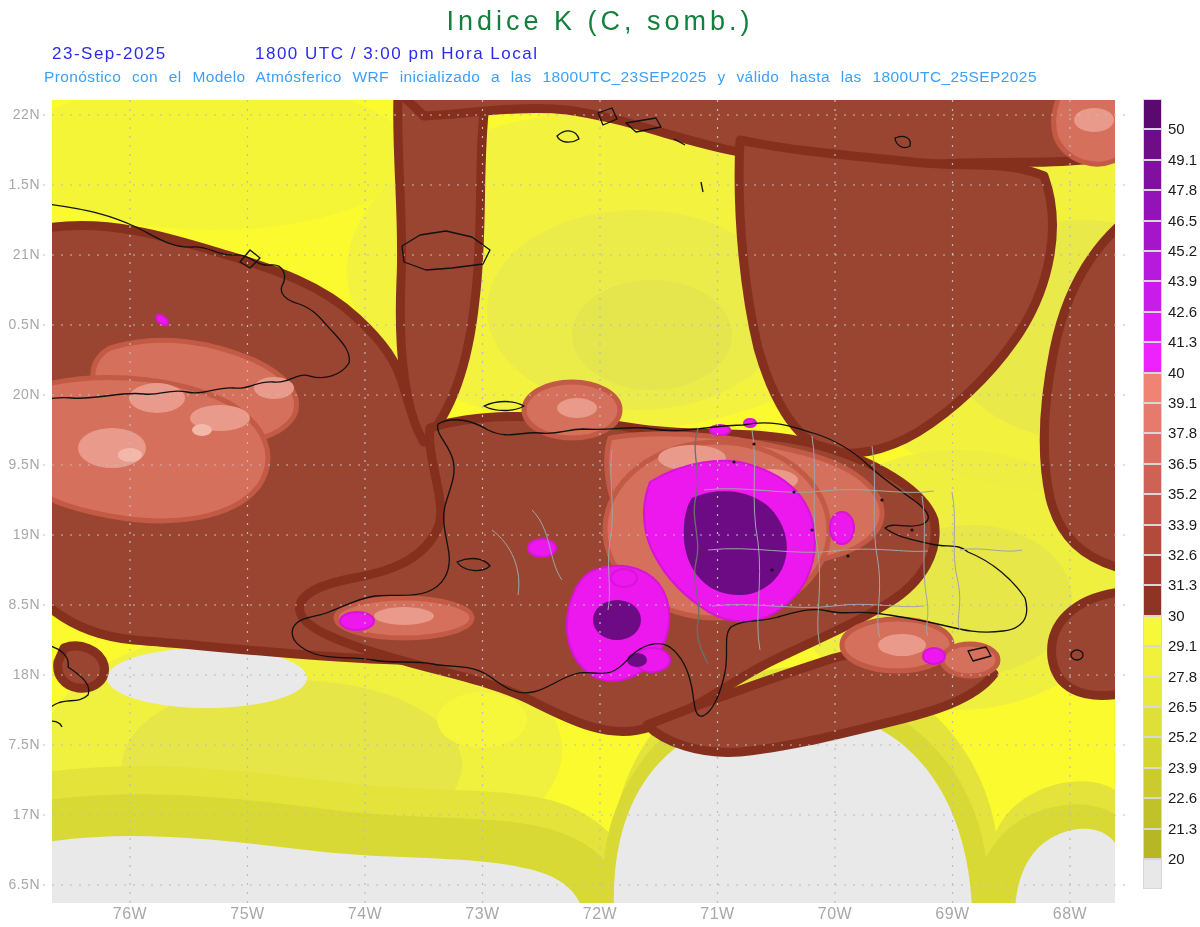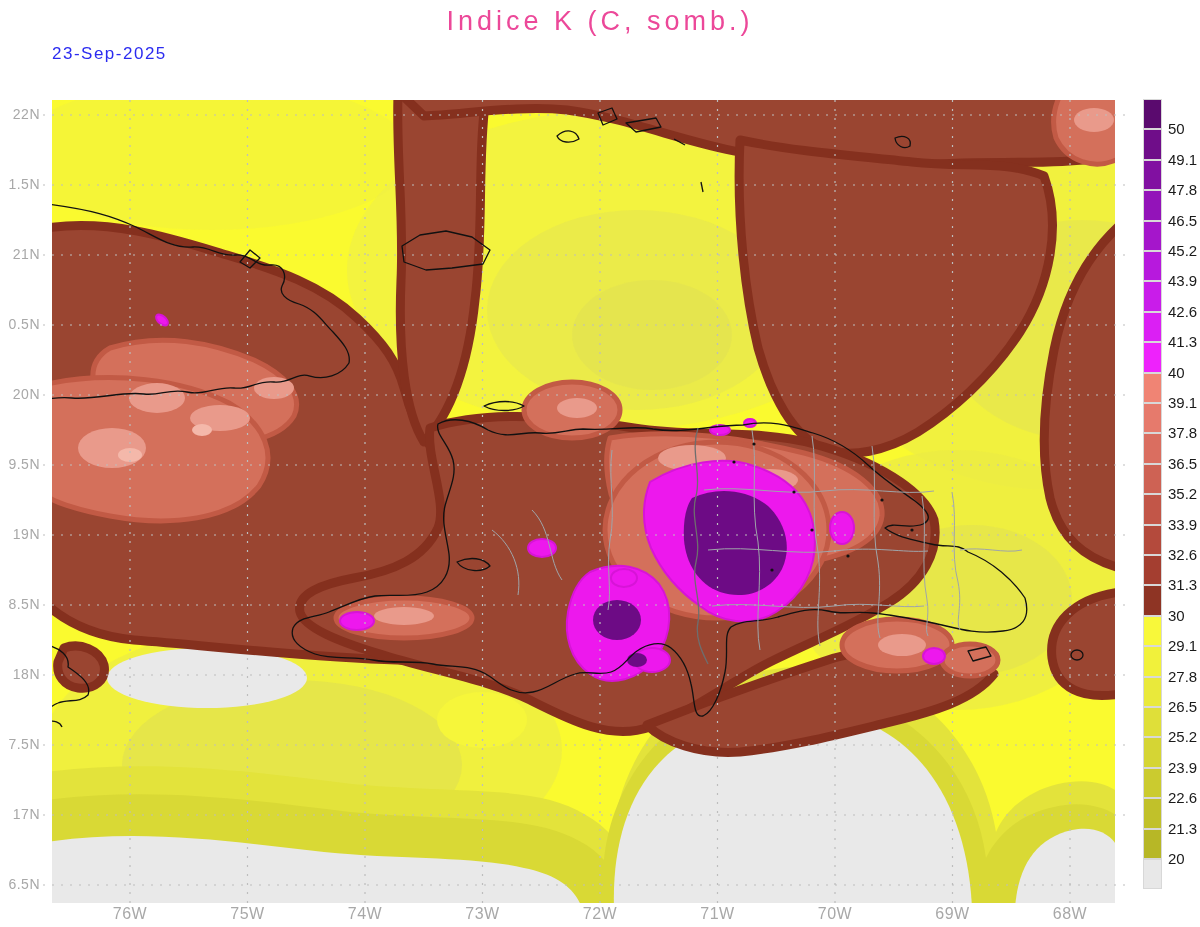--- a/index.html
+++ b/index.html
@@ -1,19 +1,19 @@
 <!DOCTYPE html>
 <html><head>
 <meta charset="utf-8">
 <style>
   html,body{margin:0;padding:0;background:#fff;}
   #page{position:relative;width:1200px;height:927px;background:#fff;overflow:hidden;
         font-family:"Liberation Sans",sans-serif;}
   #title{position:absolute;top:6px;left:0;width:1200px;text-align:center;
-         font-size:27px;font-weight:400;letter-spacing:4px;color:#ec4899;}
+         font-size:27px;font-weight:400;letter-spacing:4px;color:#15803d;}
   #date-line{position:absolute;top:44px;left:52px;font-size:17px;letter-spacing:1.5px;color:#2B2BF0;}
   #time-line{position:absolute;top:44px;left:255px;font-size:17px;letter-spacing:1.5px;color:#2B2BF0;}
   #note-line{position:absolute;top:68px;left:44px;width:1120px;font-size:15.5px;
              letter-spacing:.4px;word-spacing:6px;color:#3AA0FD;white-space:nowrap;}
   #map-wrap{position:absolute;left:52px;top:100px;width:1063px;height:803px;}
   #map-svg{overflow:visible;display:block;}
   #axis-y{position:absolute;left:0;top:100px;width:46px;height:803px;}
   .ylab{position:absolute;right:6px;font-size:14px;color:#A8A8A8;letter-spacing:.5px;white-space:nowrap;}
   #axis-x{position:absolute;left:52px;top:905px;width:1063px;height:20px;}
   .xlab{position:absolute;top:0;transform:translateX(-50%);font-size:16px;color:#A8A8A8;letter-spacing:.5px;}
@@ -27,20 +27,22 @@
   #watermark .wm-pi{color:#5522CC;font-family:"DejaVu Serif",serif;font-style:italic;font-size:16px;margin:0 2px;}
   #watermark .wm-org{color:#222;font-family:"DejaVu Sans Mono",monospace;font-size:13px;margin-left:3px;}
 </style>
 </head>
 <body>
 
 <div id="page">
 
   <div id="title">Indice K (C, somb.)</div>
   <div id="date-line">23-Sep-2025</div>
+  <div id="time-line">1800 UTC / 3:00 pm Hora Local</div>
+  <div id="note-line">Pronóstico con el Modelo Atmósferico WRF inicializado a las 1800UTC_23SEP2025 y válido hasta las  1800UTC_25SEP2025</div>
 
   <div id="map-wrap">
     <svg id="map-svg" width="1063" height="803" viewBox="0 0 1063 803">
       <defs>
         <clipPath id="mapclip">
             <rect x="0" y="0" width="1063" height="803"></rect>
           </clipPath>
       </defs>
 
       <g clip-path="url(#mapclip)">

